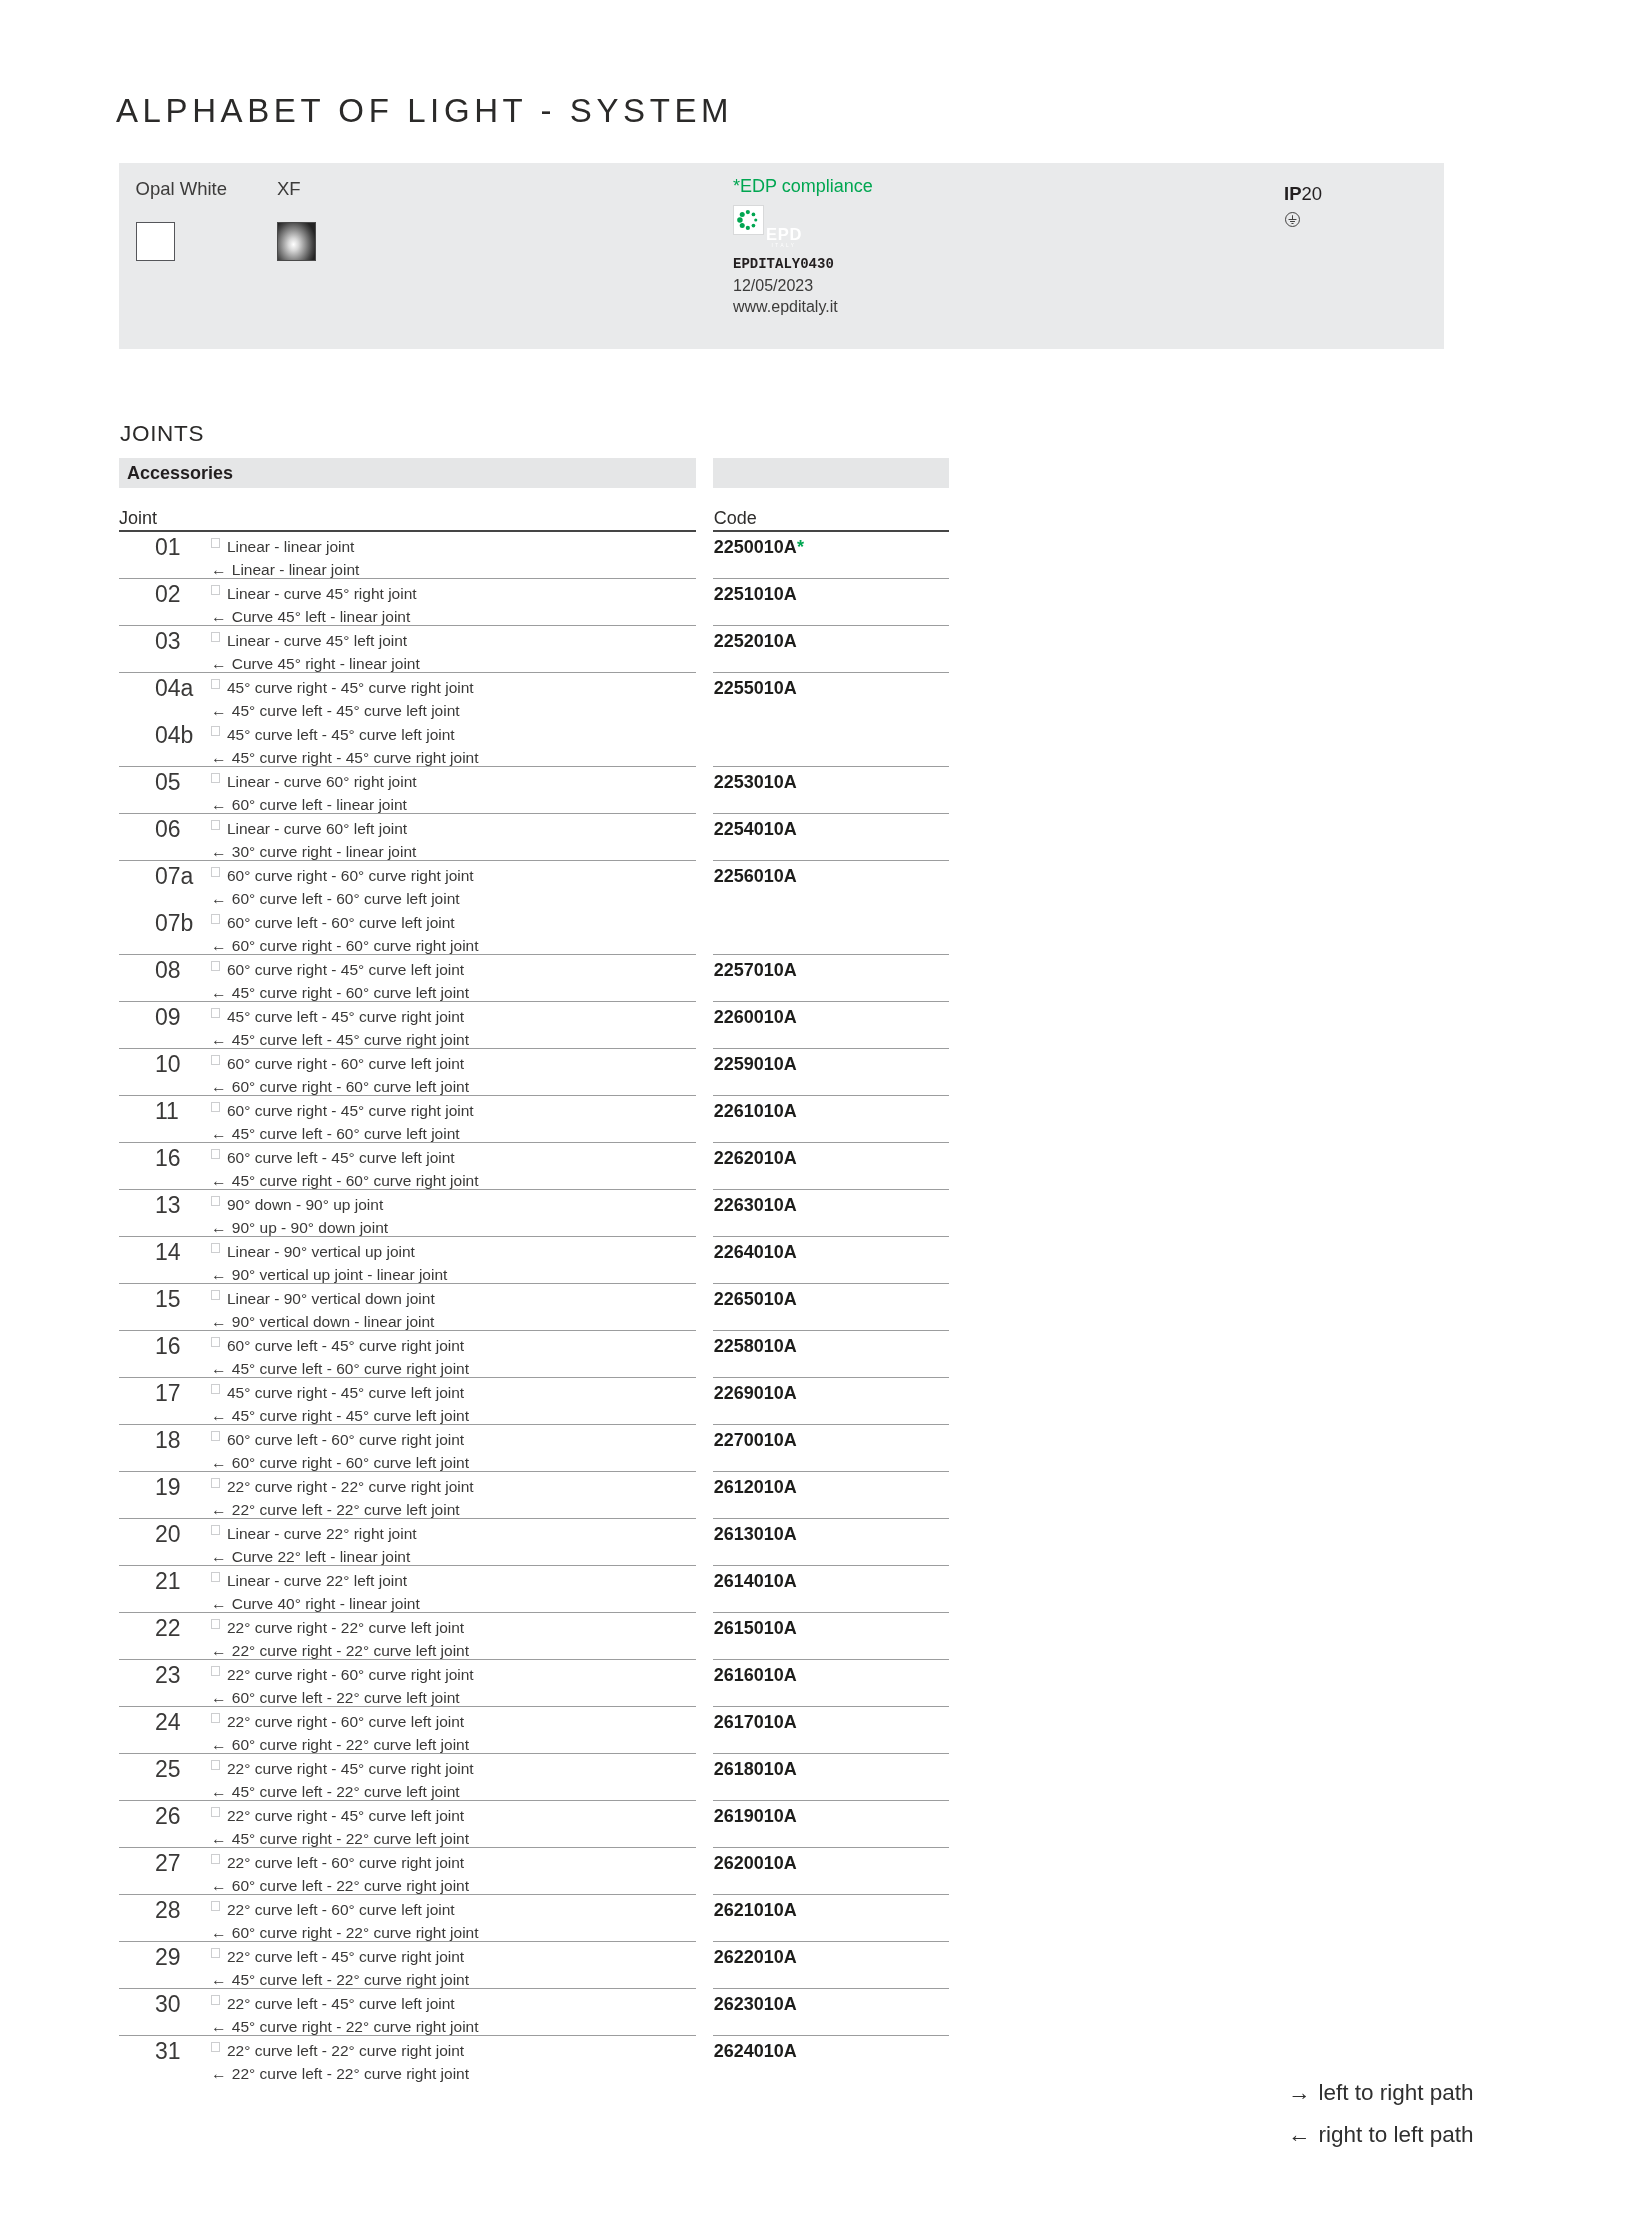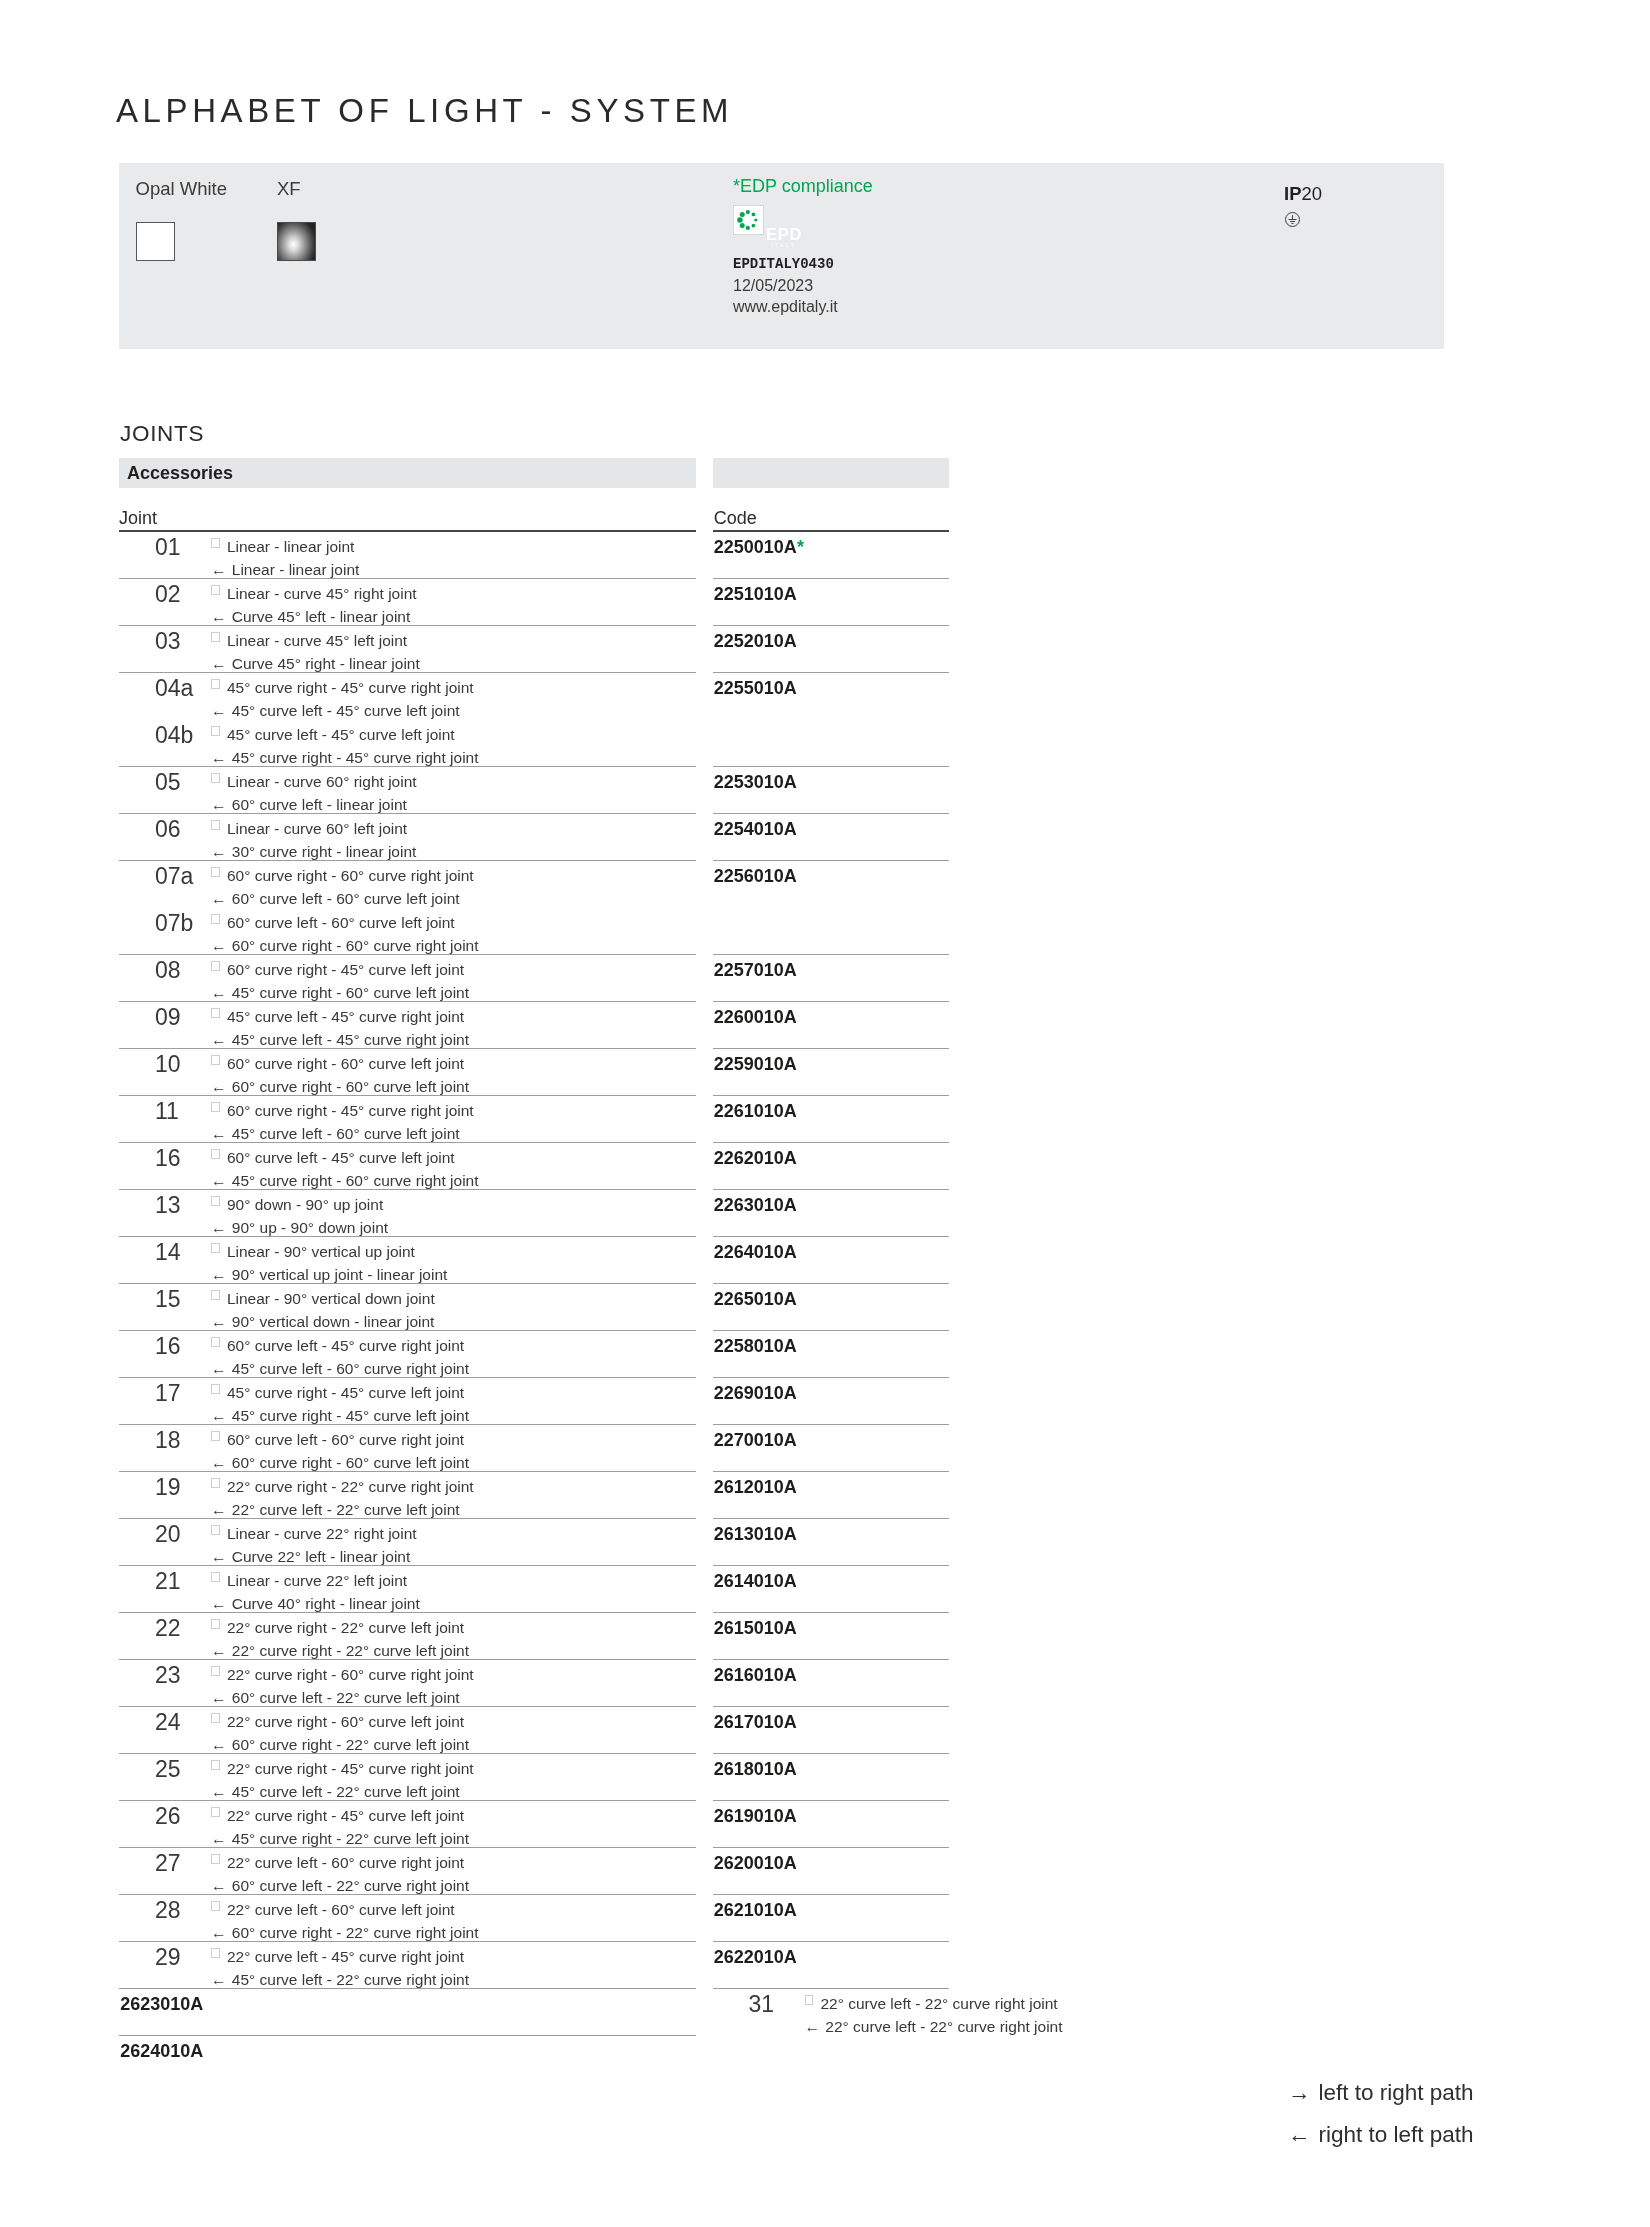--- a/index.html
+++ b/index.html
@@ -597,20 +597,31 @@
       </div>
       <div class="l2">
         <span class="arr">←</span><span class="txt">45° curve left - 22° curve right joint</span>
       </div>
     </div>
   </div>
   <div class="jcell jr">
     <span class="code">2622010A</span><span class="star"></span>
   </div>
 
+  <div class="jcell jl">
+    <div class="jnum">30</div>
+    <div class="jlines">
+      <div class="l1">
+        <span class="tofu"></span><span class="txt">22° curve left - 45° curve left joint</span>
+      </div>
+      <div class="l2">
+        <span class="arr">←</span><span class="txt">45° curve right - 22° curve right joint</span>
+      </div>
+    </div>
+  </div>
   <div class="jcell jr">
     <span class="code">2623010A</span><span class="star"></span>
   </div>
 
   <div class="jcell jl no-rule">
     <div class="jnum">31</div>
     <div class="jlines">
       <div class="l1">
         <span class="tofu"></span><span class="txt">22° curve left - 22° curve right joint</span>
       </div>

